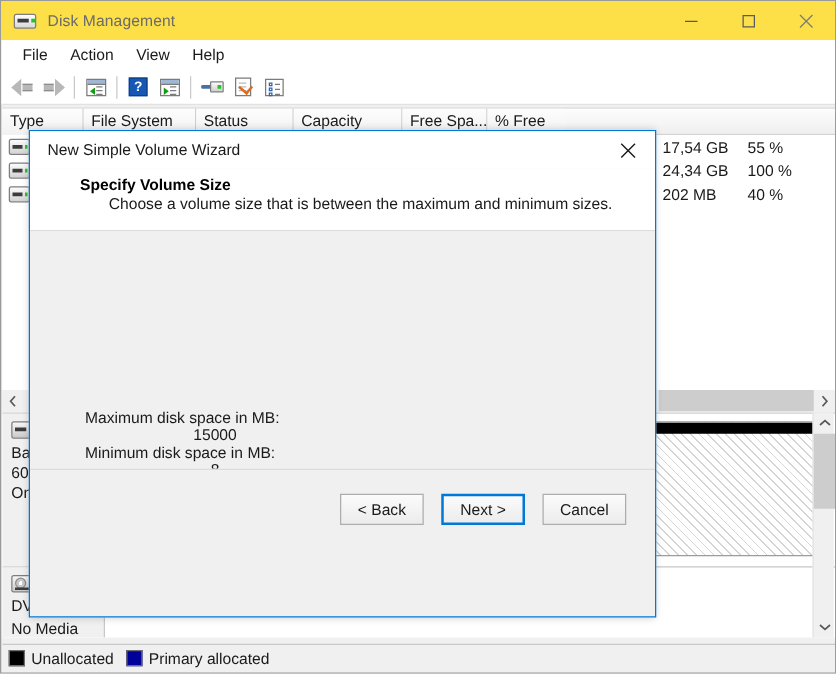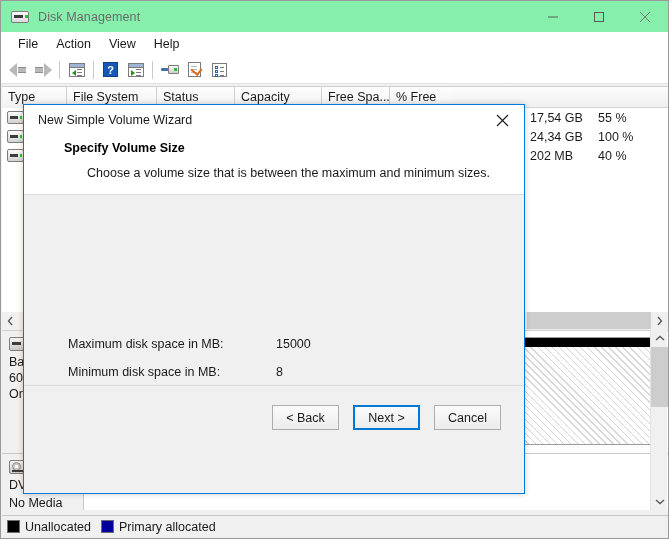--- a/index.html
+++ b/index.html
@@ -19,21 +19,21 @@
     width: 669px; height: 539px;
     background: #f0f0f0;
     border: 1px solid #9a9a9a;
     overflow: hidden;
   }
 
   
   #title-bar {
     position: relative;
     height: 31px;
-    background: #86efac;
+    background: #fde047;
     display: flex;
     align-items: center;
     border-bottom: none;
   }
   #title-bar-icon {
     margin-left: 10px;
     width: 18px; height: 16px;
     position: relative;
     flex: 0 0 auto;
   }
@@ -390,36 +390,37 @@
     border-bottom: 1px solid #dcdcdc;
   }
   #dlg-header-title {
     margin-left: 40px;
     font-size: 12.5px;
     font-weight: bold;
     color: #000;
   }
   #dlg-header-sub {
     margin-left: 63px;
-    margin-top: 11px;
+    margin-top: 1px;
     font-size: 12.5px;
     color: #1a1a1a;
   }
   #dlg-body {
     position: relative;
     height: 254px;
     background: #f0f0f0;
   }
   .form-row {
     position: absolute;
     left: 44px;
     display: flex;
     align-items: center;
     font-size: 12.5px;
     color: #1a1a1a;
+    flex-direction: column;
   }
   .form-label { width: 208px; }
   .form-value { }
   #row-max { top: 142px; }
   #row-min { top: 170px; }
   #row-size { top: 200px; }
 
   #size-spinner {
     display: flex; align-items: stretch;
     height: 22px;

